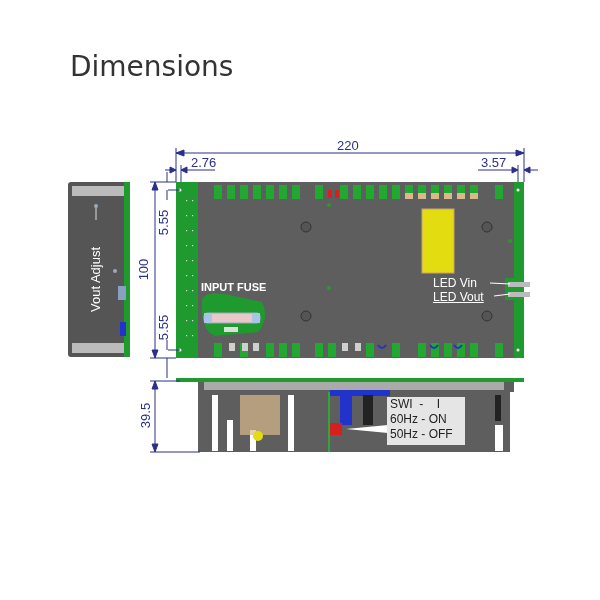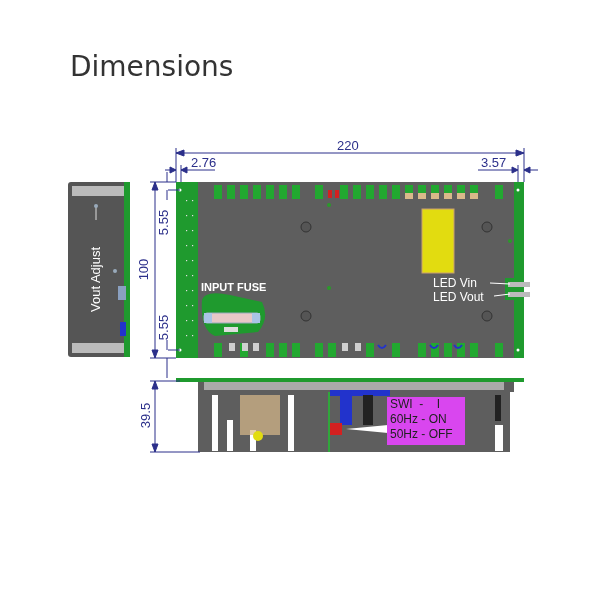--- a/index.html
+++ b/index.html
@@ -1,21 +1,21 @@
 <!DOCTYPE html>
 <html><head>
 <meta charset="utf-8">
 <style>
   html,body{margin:0;padding:0;background:#fff;}
   body{width:600px;height:600px;position:relative;overflow:hidden;font-family:"Liberation Sans",sans-serif;}
   .title{position:absolute;left:70px;top:50px;font-family:"DejaVu Sans",sans-serif;font-size:28px;color:#333;}
   .dim{color:#2b2f8a;font-size:13px;position:absolute;}
   .vtext{transform:rotate(-90deg);transform-origin:center center;white-space:nowrap;}
   .label-w{color:#fff;font-size:12px;position:absolute;white-space:nowrap;}
-  .sw-box{position:absolute;left:387px;top:397px;width:75px;height:48px;background:#d946ef;color:#222;font-size:12px;line-height:15px;padding-left:3px;}
+  .sw-box{position:absolute;left:387px;top:397px;width:75px;height:48px;background:#e5e5e5;color:#222;font-size:12px;line-height:15px;padding-left:3px;}
   svg{position:absolute;left:0;top:0;}
 </style>
 </head>
 <body>
 
 <div class="title">Dimensions</div>
 
 <svg width="600" height="600">
 
   <g>
@@ -216,19 +216,19 @@
 <div class="dim" style="left:191px;top:155px;">2.76</div>
 <div class="dim" style="left:481px;top:155px;text-align:center;">3.57</div>
 <div class="dim vtext" style="left:128px;top:262px;width:30px;text-align:center;">100</div>
 <div class="dim vtext" style="left:146px;top:215px;width:34px;text-align:center;">5.55</div>
 <div class="dim vtext" style="left:146px;top:320px;width:34px;text-align:center;">5.55</div>
 <div class="dim vtext" style="left:128px;top:408px;width:34px;text-align:center;">39.5</div>
 
 <div class="label-w vtext" style="left:55px;top:272px;width:80px;text-align:center;font-size:13px;">Vout Adjust</div>
 <div class="label-w" style="left:201px;top:281px;font-weight:bold;font-size:11px;">INPUT FUSE</div>
 <div class="label-w" style="left:433px;top:276px;">LED Vin</div>
-<div class="label-w" style="left:433px;top:290px;">LED Vout</div>
+<div class="label-w" style="left:433px;top:290px;text-decoration:underline;">LED Vout</div>
 
 <div class="sw-box">
   <div style="white-space:pre;">SWI  -    I</div>
   <div>60Hz - ON</div>
   <div>50Hz - OFF</div>
 </div>
 
 </body></html>

